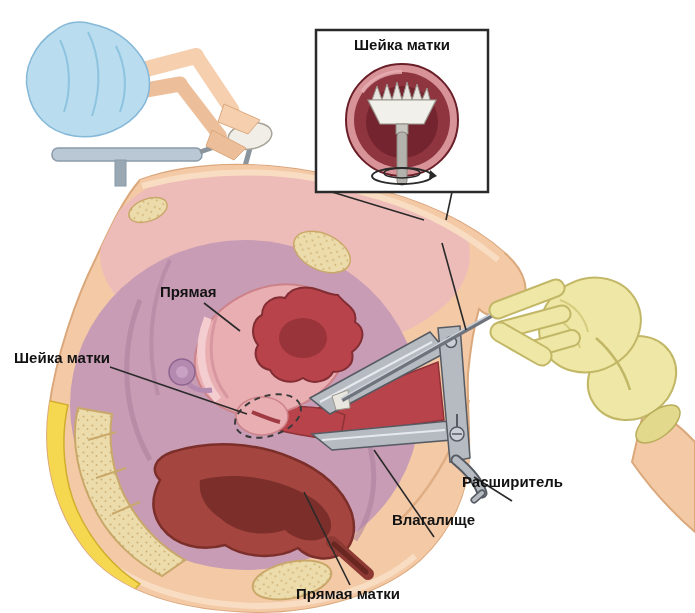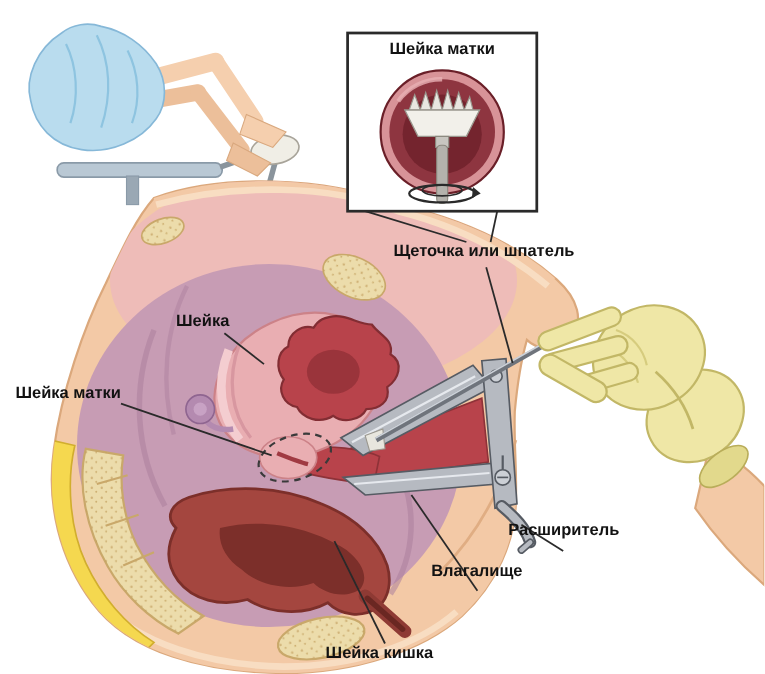--- a/index.html
+++ b/index.html
@@ -209,25 +209,24 @@
     <path d="M 204,303 L 240,331"></path>
     <path d="M 110,367 L 247,414"></path>
     <path d="M 512,501 L 474,477"></path>
     <path d="M 434,537 L 374,450"></path>
     <path d="M 350,585 L 304,492"></path>
   </g>
 </svg>
 
 <div class="label center" style="left:316px; top:37px; width:172px;">Шейка матки</div>
 
-<div class="label center" style="left:330px; top:221px; width:220px;">Щеточка или шпатель</div>
-
-<div class="label" style="left:160px; top:284px;">Шейка</div>
+
+<div class="label" style="left:160px; top:284px;">Прямая</div>
 
 <div class="label" style="left:14px; top:350px;">Шейка матки</div>
 
 <div class="label" style="left:462px; top:474px;">Расширитель</div>
 
 <div class="label" style="left:392px; top:512px;">Влагалище</div>
 
-<div class="label" style="left:296px; top:586px;">Шейка кишка</div>
+<div class="label" style="left:296px; top:586px;">Прямая матки</div>
 
 </div>
 
 </body></html>

